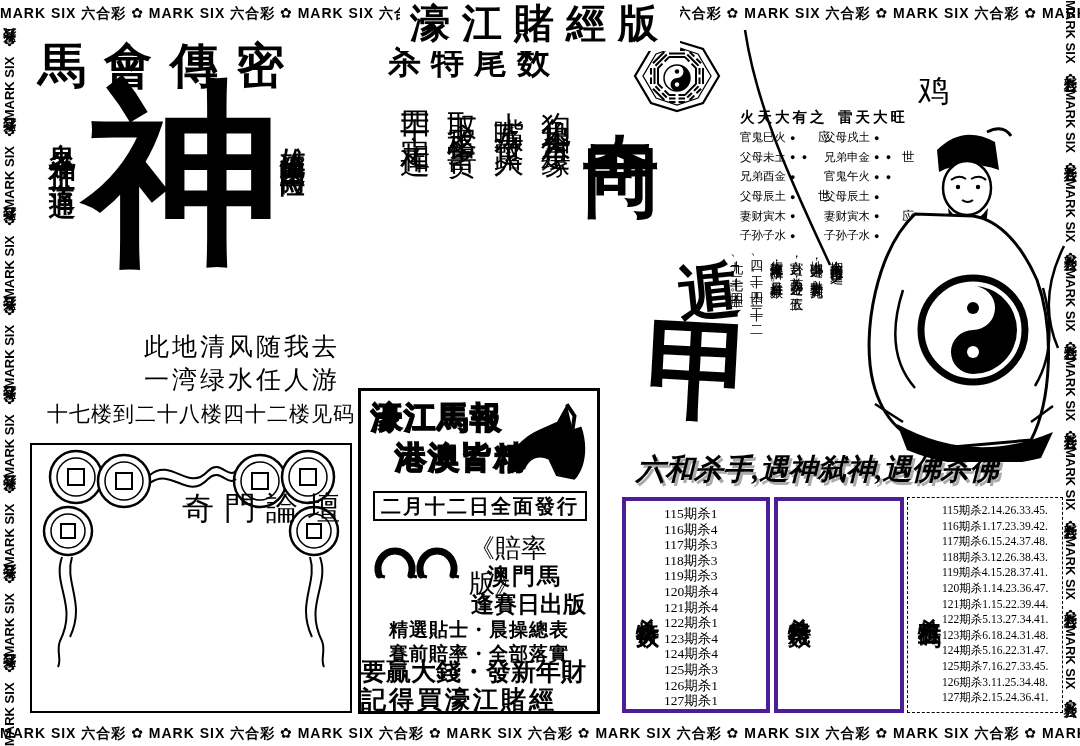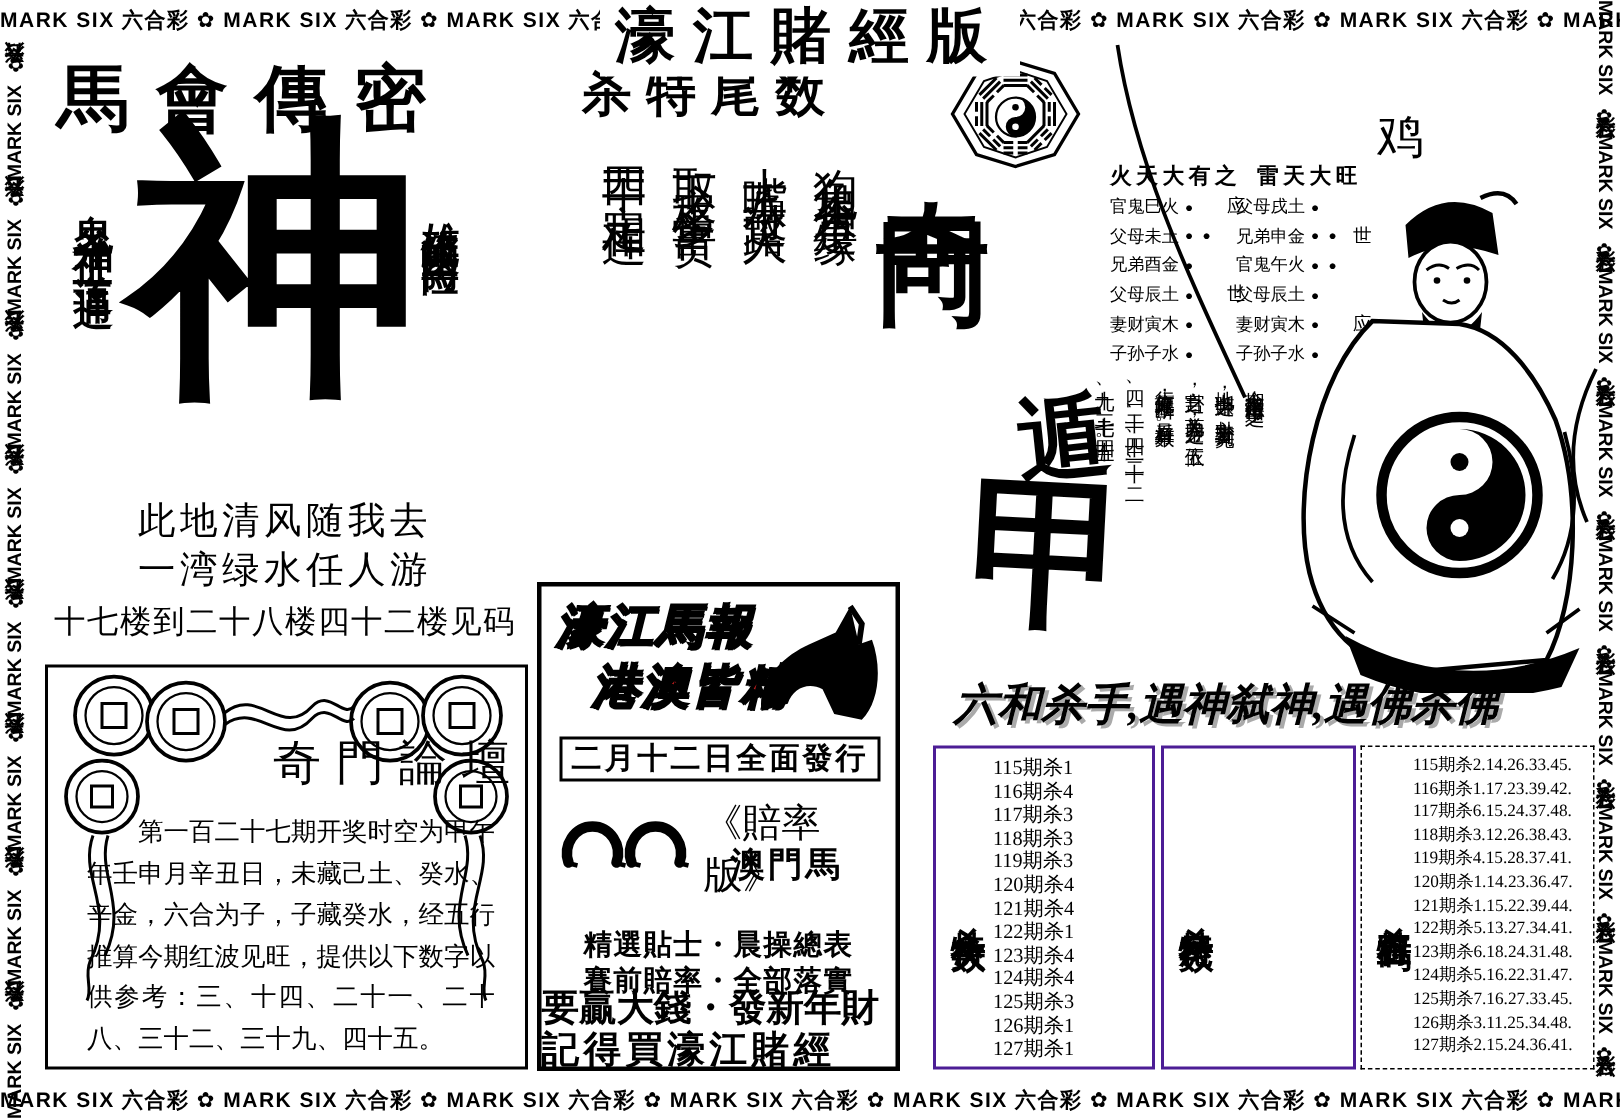--- a/index.html
+++ b/index.html
@@ -17,36 +17,36 @@
   
   .page-title{position:absolute;top:-4px;left:50%;transform:translateX(-50%);z-index:6;background:#fff;
               font-size:40px;font-weight:900;letter-spacing:12px;padding:0 10px;white-space:nowrap}
 
   
   .masthead{position:absolute;left:38px;top:34px;font-size:48px;font-weight:900;letter-spacing:18px;white-space:nowrap}
   .shen{position:absolute;left:86px;top:78px;font-size:195px;font-weight:900;line-height:1}
   .vcol{position:absolute;writing-mode:vertical-rl;font-weight:700;white-space:nowrap}
   .couplet-l{left:44px;top:122px;font-size:27px;letter-spacing:8px}
   .couplet-r{left:276px;top:128px;font-size:25px;letter-spacing:4px}
-  .verse{position:absolute;left:40px;width:300px;text-align:center;font-size:25px;letter-spacing:3px;white-space:nowrap}
+  .verse{position:absolute;left:40px;width:300px;text-align:right;font-size:25px;letter-spacing:3px;white-space:nowrap}
   .verse3{font-size:21px;letter-spacing:1px}
 
   
   .forum-box{position:absolute;left:30px;top:443px;width:322px;height:270px;border:2px solid #000}
   .forum-title{position:absolute;left:0;top:42px;width:100%;text-align:right;font-size:32px;font-weight:400;letter-spacing:10px}
   .forum-body{position:absolute;left:26px;top:96px;width:272px;font-size:17px;line-height:1.62;text-indent:2em;text-align:justify}
   .forum-deco{position:absolute;left:0;top:0;width:100%;height:100%;pointer-events:none}
 
   
   .poem-title{position:absolute;left:388px;top:40px;font-size:33px;font-weight:900;letter-spacing:10px;white-space:nowrap}
   .poem{position:absolute;left:392px;top:88px;height:258px;writing-mode:vertical-rl;font-size:30px;line-height:47px;letter-spacing:6px}
 
   
   .horse-box{position:absolute;left:358px;top:388px;width:242px;height:326px;border:3px solid #000}
-  .outline-txt{font-weight:900;font-style:italic;color:#b91c1c;-webkit-text-stroke:1.6px #000;text-shadow:1px 1px 0 #000}
+  .outline-txt{font-weight:900;color:#b91c1c;-webkit-text-stroke:1.6px #000;text-shadow:1px 1px 0 #000}
   .hb-name{position:absolute;left:10px;top:6px;font-size:31px;letter-spacing:2px}
   .hb-name2{position:absolute;left:34px;top:46px;font-size:31px;letter-spacing:2px}
   .hb-release{position:absolute;left:12px;top:100px;width:214px;height:30px;border:2px solid #000;
               text-align:center;line-height:27px;font-size:20px;font-weight:900;letter-spacing:2px}
   .hb-odds{position:absolute;left:108px;top:140px;font-size:26px;font-weight:400}
   .hb-macau{position:absolute;left:126px;top:170px;font-size:23px;font-weight:900;letter-spacing:2px}
   .hb-race{position:absolute;left:110px;top:198px;font-size:23px;font-weight:900}
   .hb-tips{position:absolute;left:0;width:100%;text-align:center;font-size:19px;font-weight:900;letter-spacing:1px}
   .hb-big{position:absolute;left:0;width:100%;text-align:left;font-size:25px;font-weight:900;white-space:nowrap}
   .hshoe{position:absolute;left:8px;top:140px}
@@ -67,21 +67,21 @@
   .hx-d{width:28px;font-size:9px;letter-spacing:2px}
   .hx-m{font-size:12.5px}
   .analysis{position:absolute;left:726px;top:250px;height:196px;writing-mode:vertical-rl;
             font-size:13.2px;line-height:20px;letter-spacing:1px;z-index:2}
   .deity{position:absolute;left:845px;top:122px;z-index:1}
   .curves{position:absolute;left:0;top:0;width:1080px;height:746px;pointer-events:none;z-index:2}
 
   
   .killer-head{position:absolute;left:636px;top:450px;width:428px;text-align:left;font-size:29px;font-weight:900;
                font-style:italic;white-space:nowrap;text-shadow:2.5px 2.5px 0 #aaa}
-  .kbox{position:absolute;top:497px;height:216px;border:2px solid #4c1d95}
+  .kbox{position:absolute;top:497px;height:216px;border:4px solid #4c1d95}
   .kbox.dashed{border:1.5px dashed #000}
   .klabel{position:absolute;left:6px;top:50%;transform:translateY(-50%);writing-mode:vertical-rl;
           font-size:23px;font-weight:800;letter-spacing:3px}
   .krows{position:absolute;top:5px;font-size:13.5px;line-height:15.6px;white-space:nowrap}
   .krows.small{font-size:11.5px}
   #kbox1{left:622px;width:148px}  #kbox1 .krows{left:38px}
   #kbox2{left:774px;width:130px}  #kbox2 .krows{left:28px}
   #kbox3{left:907px;width:156px}  #kbox3 .krows{left:34px}
 </style>
 </head>
@@ -141,21 +141,20 @@
       <g fill="none" stroke="#000" stroke-width="2">
         <path d="M118,30 C140,12 156,48 176,26 C188,14 196,34 204,26"></path>
         <path d="M118,38 C140,22 156,56 176,34 C188,22 196,42 204,34"></path>
         <path d="M30,112 C20,140 46,160 28,196 C24,206 30,214 26,222"></path>
         <path d="M40,112 C32,138 54,158 38,192"></path>
         <path d="M288,112 C298,140 272,160 290,196 C294,206 288,214 292,222"></path>
         <path d="M278,112 C286,138 264,158 280,192"></path>
       </g>
     </svg>
     <div class="forum-title">奇門論壇</div>
-    <div class="forum-body">第一百二十七期开奖时空为甲午年壬申月辛丑日，未藏己土、癸水、辛金，六合为子，子藏癸水，经五行推算今期红波见旺，提供以下数字以供参考：三、十四、二十一、二十八、三十二、三十九、四十五。</div>
   </div>
 
   <div class="poem-title">杀特尾数</div>
   <div class="poem">
       <div>狗兔相合本是缘</div>
       <div>十嘴八舌过路人</div>
       <div>取下定格多富贵</div>
       <div>四十一一定相连</div>
     </div>
 
@@ -167,20 +166,21 @@
       <path d="M70,4 L78,16 L76,30" fill="none" stroke="#000" stroke-width="4"></path>
     </svg>
     <div class="hb-release">二月十二日全面發行</div>
     <svg class="hshoe" width="100" height="52" viewBox="0 0 100 52">
       <path d="M10,44 a17,18 0 1 1 32,0" fill="none" stroke="#000" stroke-width="7" stroke-linecap="round"></path>
       <path d="M52,44 a17,18 0 1 1 32,0" fill="none" stroke="#000" stroke-width="7" stroke-linecap="round"></path>
       <path d="M8,44 l8,2 M40,44 l8,2 M50,44 l8,2 M82,44 l8,2" stroke="#000" stroke-width="3"></path>
     </svg>
     <div class="hb-odds">《賠率版》</div>
     <div class="hb-macau">澳門馬</div>
+    <div class="hb-race">逢賽日出版</div>
     <div class="hb-tips" style="top:250px">賽前賠率・全部落實</div>
     <div class="hb-tips" style="top:226px">精選貼士・晨操總表</div>
     <div class="hb-big" style="top:264px">要贏大錢・發新年財</div>
     <div class="hb-big" style="top:292px;letter-spacing:3px">記得買濠江賭經</div>
   </div>
 
   <svg class="bagua" width="90" height="76" viewBox="0 0 90 76">
     <polygon points="45,3 71,11 87,38 71,65 45,73 19,65 3,38 19,11" fill="none" stroke="#000" stroke-width="2.2"></polygon>
     <polygon points="45,9 66,16 79,38 66,60 45,67 24,60 11,38 24,16" fill="none" stroke="#000" stroke-width="1.3"></polygon>
     <g fill="#000">

